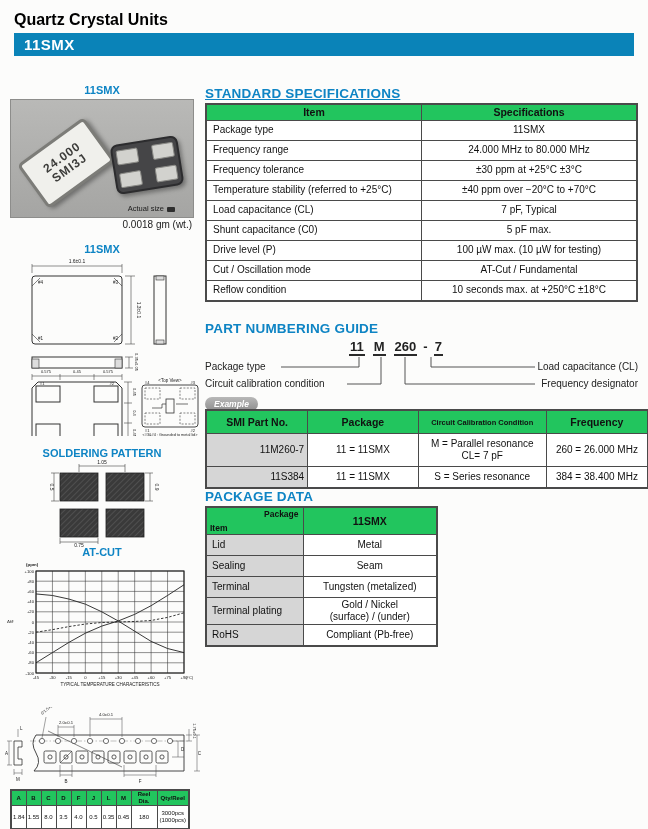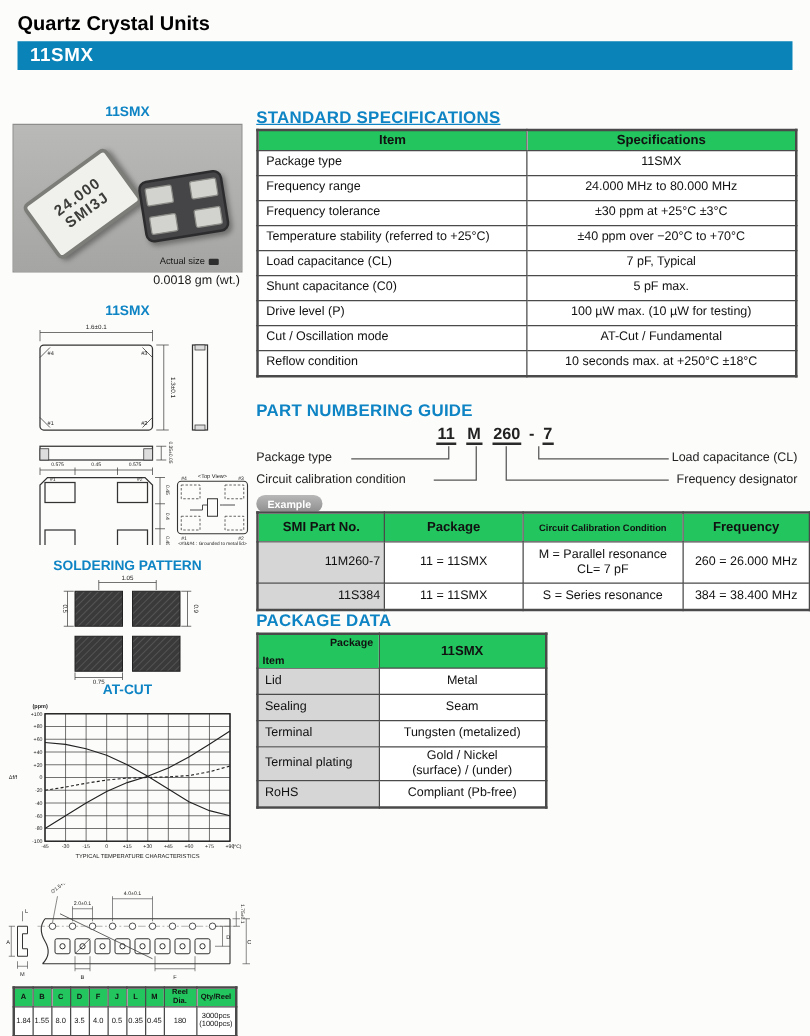--- a/index.html
+++ b/index.html
@@ -413,21 +413,21 @@
       <span class="pn-seg">260</span>
       <span class="pn-dash">-</span>
       <span class="pn-seg">7</span>
     </div>
     <div class="abs pn-label" style="left:0;top:24px;">Package type</div>
     <div class="abs pn-label" style="left:0;top:41px;">Circuit calibration condition</div>
     <div class="abs pn-label" style="right:0;top:24px;">Load capacitance (CL)</div>
     <div class="abs pn-label" style="right:0;top:41px;">Frequency designator</div>
   </div>
 
-  <div class="abs" style="left:205px;top:393px;"><span class="badge">Example</span></div>
+  <div class="abs" style="left:205px;top:393px;font-style:italic;"><span class="badge">Example</span></div>
 
   <table class="dtable example-table abs" style="left:205px;top:409px;width:444px;">
     <colgroup>
         <col style="width:23%">
         <col style="width:25%">
         <col style="width:29%">
         <col style="width:23%">
       </colgroup>
     <thead>
         <tr>

